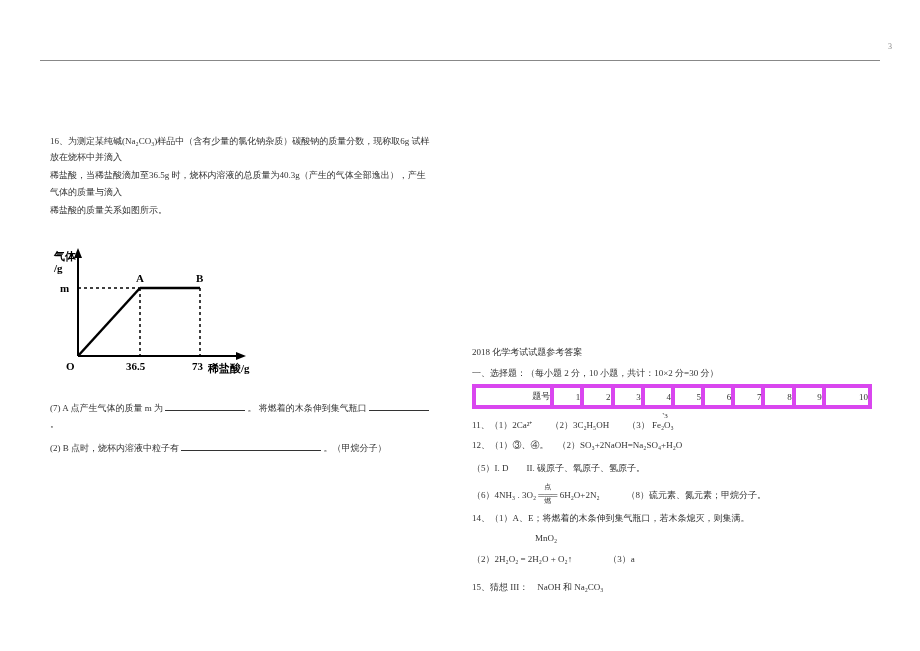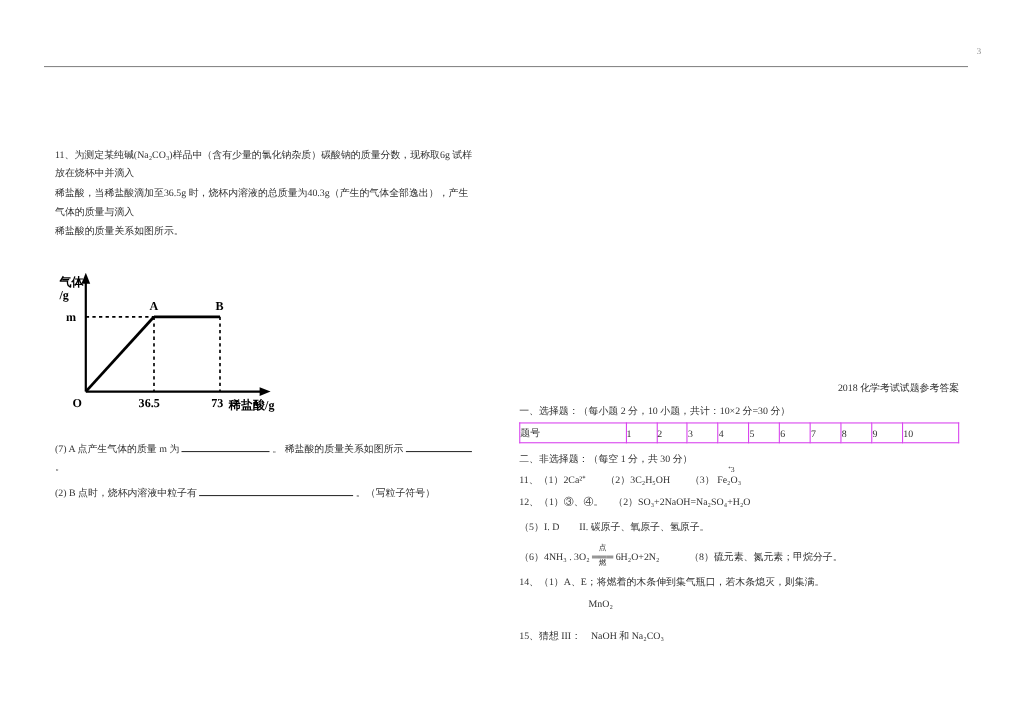--- a/index.html
+++ b/index.html
@@ -4,38 +4,38 @@
 <style>
 *{margin:0;padding:0;box-sizing:border-box}
 body{width:920px;height:651px;background:#fff;font-family:"SimSun","STSong",serif;font-size:9px;color:#333;position:relative}
 .hr{border-top:1px solid #888;margin:60px 40px 0;width:840px}
 .page{position:relative}
 .left{position:absolute;left:50px;top:72px;width:380px}
 .left p{line-height:1.8;margin-bottom:2px}
 .graph{margin:18px 0 12px}
 .blank{display:inline-block;border-bottom:1px solid #333;min-width:80px;height:11px;vertical-align:baseline}
 .right{position:absolute;left:472px;top:285px;width:400px}
-.right .title{text-align:right;font-size:9px;margin-bottom:8px}
+.right .title{text-align:left;font-size:9px;margin-bottom:8px}
 .right .section{font-size:9px;margin:8px 0 4px}
 .tbl{border-collapse:collapse;width:100%;margin:2px 0 8px}
-.tbl td{border:1px solid #d946ef;text-align:left;font-size:9px;padding:2px 0;height:16px}
+.tbl td{border:4px solid #d946ef;text-align:right;font-size:9px;padding:2px 0;height:16px}
 .ans{font-size:9px;line-height:1.9}
 .ans p{margin-bottom:3px}
 .pgno{position:absolute;right:28px;bottom:10px;font-size:8px;color:#888}
 .reaction{display:inline-block;position:relative}
 .arrow-top{position:absolute;top:-6px;left:6px;font-size:7px}
 </style>
 </head>
 <body>
 
 <div class="hr"></div>
 <div class="page">
 
 <div class="left">
-  <p>11、为测定某纯碱(Na₂CO₃)样品中（含有少量的氯化钠杂质）碳酸钠的质量分数，现称取6g 试样放在烧杯中并滴入</p>
+  <p>16、为测定某纯碱(Na₂CO₃)样品中（含有少量的氯化钠杂质）碳酸钠的质量分数，现称取6g 试样放在烧杯中并滴入</p>
   <p>稀盐酸，当稀盐酸滴加至36.5g 时，烧杯内溶液的总质量为40.3g（产生的气体全部逸出），产生气体的质量与滴入</p>
   <p>稀盐酸的质量关系如图所示。</p>
 
   <div class="graph">
     <svg width="210" height="150" viewBox="0 0 210 150">
       <line x1="28" y1="18" x2="28" y2="120" stroke="#000" stroke-width="2"></line>
       <polygon points="28,12 24,22 32,22" fill="#000"></polygon>
       <line x1="28" y1="120" x2="190" y2="120" stroke="#000" stroke-width="2"></line>
       <polygon points="196,120 186,116 186,124" fill="#000"></polygon>
       <text x="4" y="24" font-size="11" font-weight="bold">气体</text>
@@ -51,28 +51,28 @@
       <text x="16" y="134" font-size="11" font-weight="bold">O</text>
       <text x="76" y="134" font-size="11" font-weight="bold">36.5</text>
       <text x="142" y="134" font-size="11" font-weight="bold">73</text>
       <text x="158" y="136" font-size="11" font-weight="bold">稀盐酸/g</text>
     </svg>
   </div>
 
   <p>
     <span>(7) A 点产生气体的质量 m 为</span>
     <span class="blank"></span>
-    <span>。   稀盐酸的质量关系如图所示</span>
+    <span>。   将燃着的木条伸到集气瓶口</span>
     <span class="blank" style="min-width:60px"></span>
     <span>。</span>
   </p>
   <p style="margin-top:8px">
     <span>(2)  B 点时，烧杯内溶液中粒子有</span>
     <span class="blank" style="min-width:140px"></span>
-    <span>。（写粒子符号）</span>
+    <span>。（甲烷分子）</span>
   </p>
 </div>
 
 <div class="right">
   <p class="title">2018 化学考试试题参考答案</p>
   <p class="section">一、选择题：（每小题  2  分，10  小题，共计：10×2  分=30  分）</p>
   <table class="tbl">
     <tbody>
           <tr>
       <td>题号</td>
@@ -82,39 +82,39 @@
       <td>4</td>
       <td>5</td>
       <td>6</td>
       <td>7</td>
       <td>8</td>
       <td>9</td>
       <td>10</td>
     </tr>
   </tbody>
       </table>
-  <p class="section">二、非选择题：（每空 1 分，共 30 分）</p>
   <div class="ans">
     <p>
       <span>11、（1）2Ca²⁺　　（2）3C₂H₅OH　　（3）</span>
       <span class="reaction">
         <span class="arrow-top" style="left:10px;top:-7px">⁺3</span>
         <span>Fe₂O₃</span>
       </span>
     </p>
     <p>12、（1）③、④。　（2）SO₃+2NaOH=Na₂SO₄+H₂O</p>
     <p style="margin-top:6px">（5）I.  D　　II.  碳原子、氧原子、氢原子。</p>
     <p style="margin-top:10px">
       <span>（6）4NH₃ . 3O₂</span>
       <span class="reaction">
         <span class="arrow-top">点燃</span>
         <span>═══</span>
       </span>
       <span>6H₂O+2N₂　　　（8）硫元素、氮元素；甲烷分子。</span>
     </p>
     <p style="margin-top:6px">14、（1）A、E；将燃着的木条伸到集气瓶口，若木条熄灭，则集满。</p>
     <p>　　　　　　　MnO₂</p>
+    <p>（2）2H₂O₂  =  2H₂O + O₂↑　　　　（3）a</p>
     <p style="margin-top:11px">15、猜想 III：　NaOH 和 Na₂CO₃</p>
   </div>
 </div>
 
 <div class="pgno">3</div>
 </div>
 
 </body></html>

